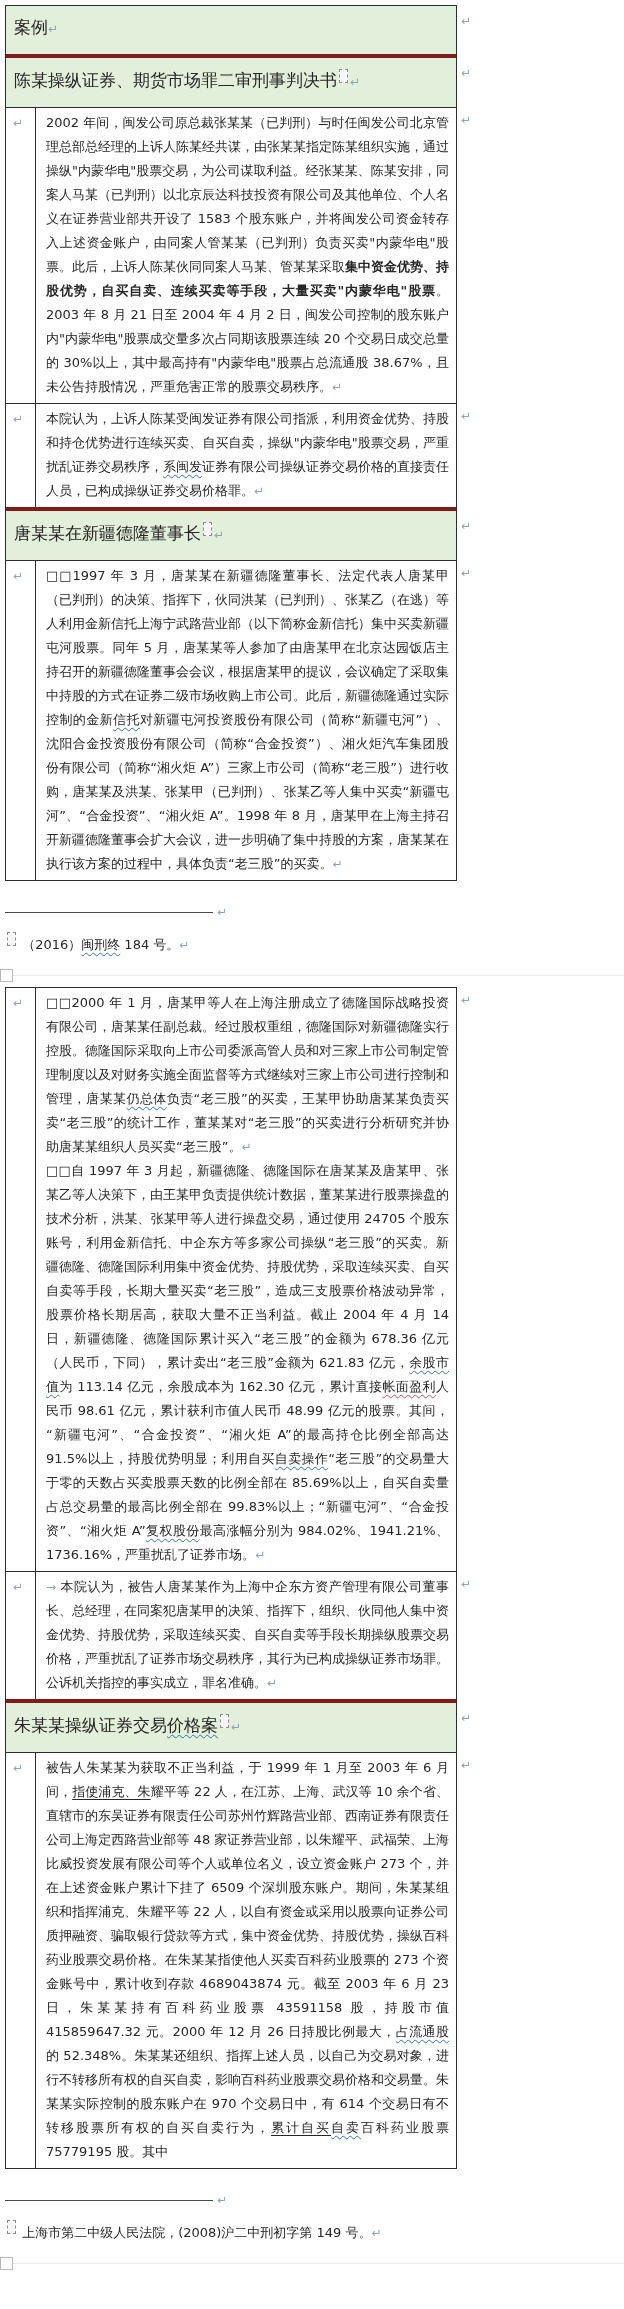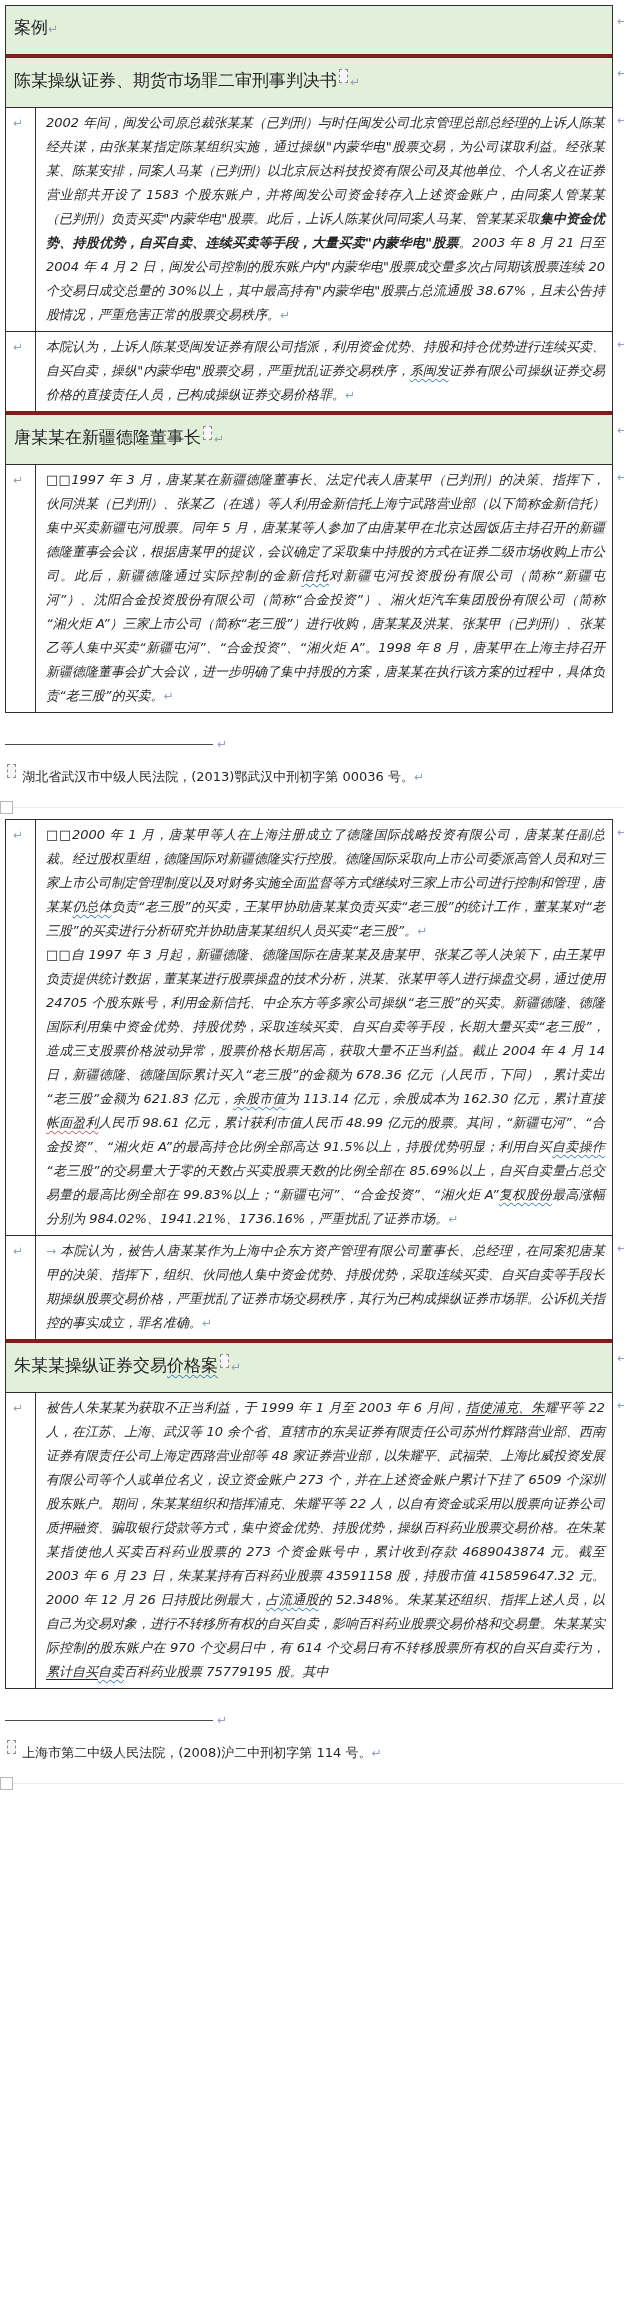--- a/index.html
+++ b/index.html
@@ -3,27 +3,27 @@
 <meta charset="utf-8">
 <style>
   *{margin:0;padding:0;box-sizing:border-box;}
   html,body{background:#ffffff;}
   body{
     width:624px;height:2309px;overflow:hidden;
     font-family:"DejaVu Sans","Liberation Sans",sans-serif;
     color:#1c1c1c;
   }
   .page{padding:5px 0 0 5px;width:624px;}
-  .tbl{width:608px;border:1px solid #2e2e2e;background:#fff;}
+  .tbl{width:452px;border:1px solid #2e2e2e;background:#fff;}
   .trow{position:relative;display:flex;border-top:1px solid #2e2e2e;align-items:stretch;}
   .tbl .trow:first-child,.tbl .hrow:first-child{border-top:none;}
   .hrow{position:relative;display:block;background:#e2efda;border-top:4px solid #7f1d1d;
         padding:11px 8px 15px 8px;font-size:17px;line-height:20px;color:#262626;}
   .mcol{flex:0 0 30px;width:30px;border-right:1px solid #2e2e2e;padding:4px 0 0 7px;}
-  .tcell{flex:1;padding:3px 7px 4px 10px;font-size:13px;line-height:24px;text-align:justify;color:#262626;font-style:italic;}
+  .tcell{flex:1;padding:3px 7px 4px 10px;font-size:13px;line-height:24px;text-align:justify;color:#262626;}
   .tcell p{margin:0;}
   .pmark{color:#8fa2b5;font-size:12px;font-family:"DejaVu Sans",sans-serif;}
   .row-end{position:absolute;right:-15px;top:5px;}
   .b{font-weight:bold;}
   .wavy{text-decoration-line:underline;text-decoration-style:wavy;text-decoration-color:#2e74b5;text-decoration-thickness:1px;text-underline-offset:3px;}
   .wavy-red{text-decoration-line:underline;text-decoration-style:wavy;text-decoration-color:#c0504d;text-decoration-thickness:1px;text-underline-offset:3px;}
   .ul{text-decoration-line:underline;text-decoration-color:#262626;text-decoration-thickness:1px;text-underline-offset:3px;}
   .fnbox{display:inline-block;width:9px;height:14px;border:1px dashed #8a8a8a;background:#f6f6f6;
          vertical-align:3px;margin:0 2px;}
   .fnsec{margin:20px 0 10px 0;font-size:13px;line-height:23px;color:#262626;}
@@ -80,21 +80,21 @@
       <span class="pmark row-end">↵</span>
     </div>
 
   </div>
 
   <div class="fnsec">
     <div class="fnsep">
         <span class="line"></span>
         <span class="pmark">↵</span>
       </div>
-    <p class="fnline"><span class="fnbox"></span> <span>湖北省武汉市中级人民法院，(2013)鄂武汉中刑初字第 00036 号。</span><span class="pmark">↵</span></p>
+    <p class="fnline"><span class="fnbox"></span> <span>（2016）</span><span class="wavy">闽刑终</span><span> 184 号。</span><span class="pmark">↵</span></p>
   </div>
 
   <div class="seam">
       <span class="seam-line"></span>
       <span class="seam-box"></span>
     </div>
 
   <div class="tbl">
 
     <div class="trow">
@@ -127,21 +127,21 @@
       <span class="pmark row-end">↵</span>
     </div>
 
   </div>
 
   <div class="fnsec">
     <div class="fnsep">
         <span class="line"></span>
         <span class="pmark">↵</span>
       </div>
-    <p class="fnline"><span class="fnbox"></span> <span>上海市第二中级人民法院，(2008)沪二中刑初字第 114 号。</span><span class="pmark">↵</span></p>
+    <p class="fnline"><span class="fnbox"></span> <span>上海市第二中级人民法院，(2008)沪二中刑初字第 149 号。</span><span class="pmark">↵</span></p>
   </div>
 
   <div class="seam">
       <span class="seam-line"></span>
       <span class="seam-box"></span>
     </div>
 
 </div>
 
 </body></html>

